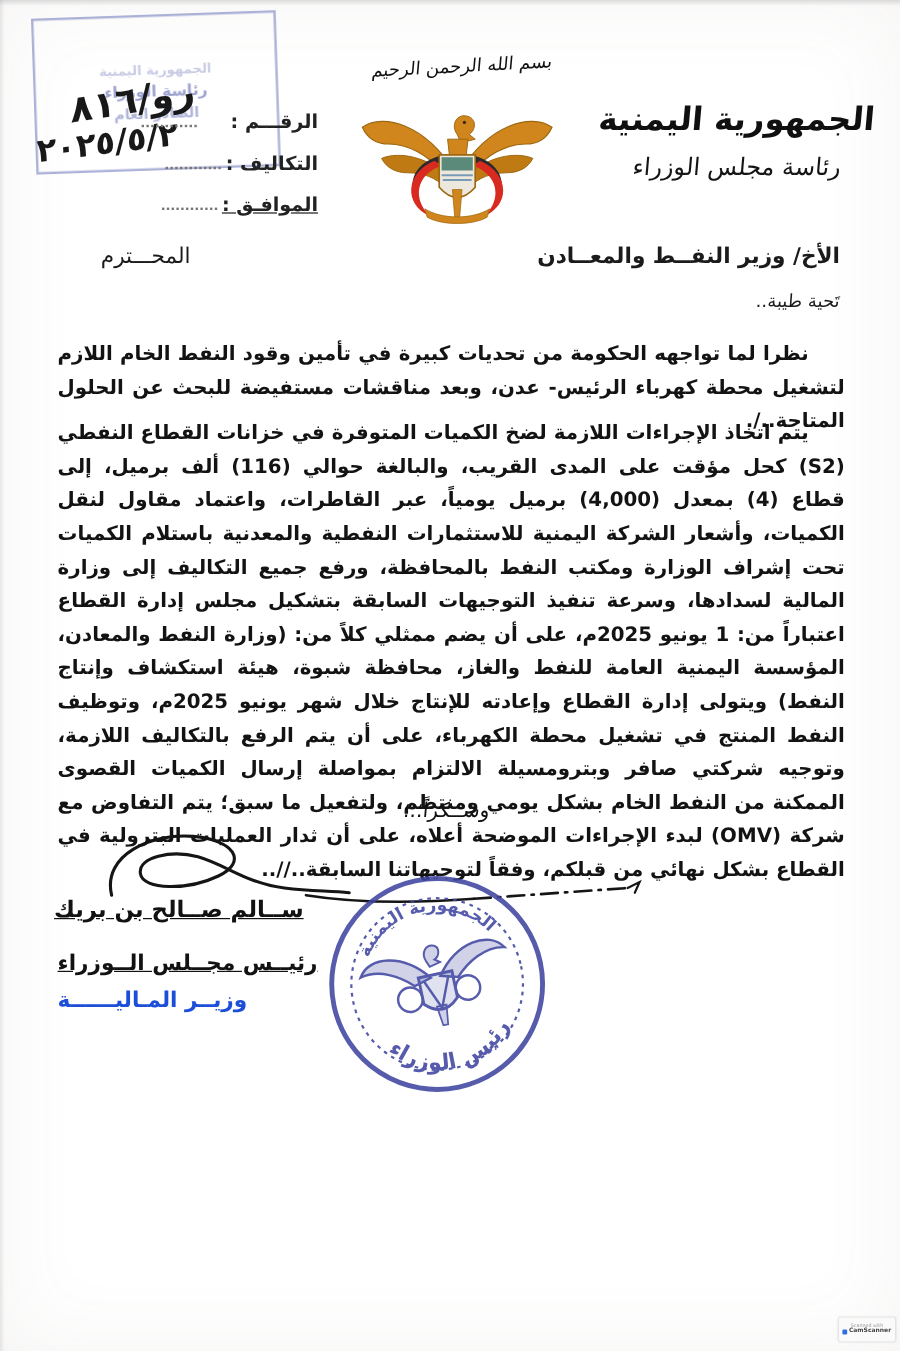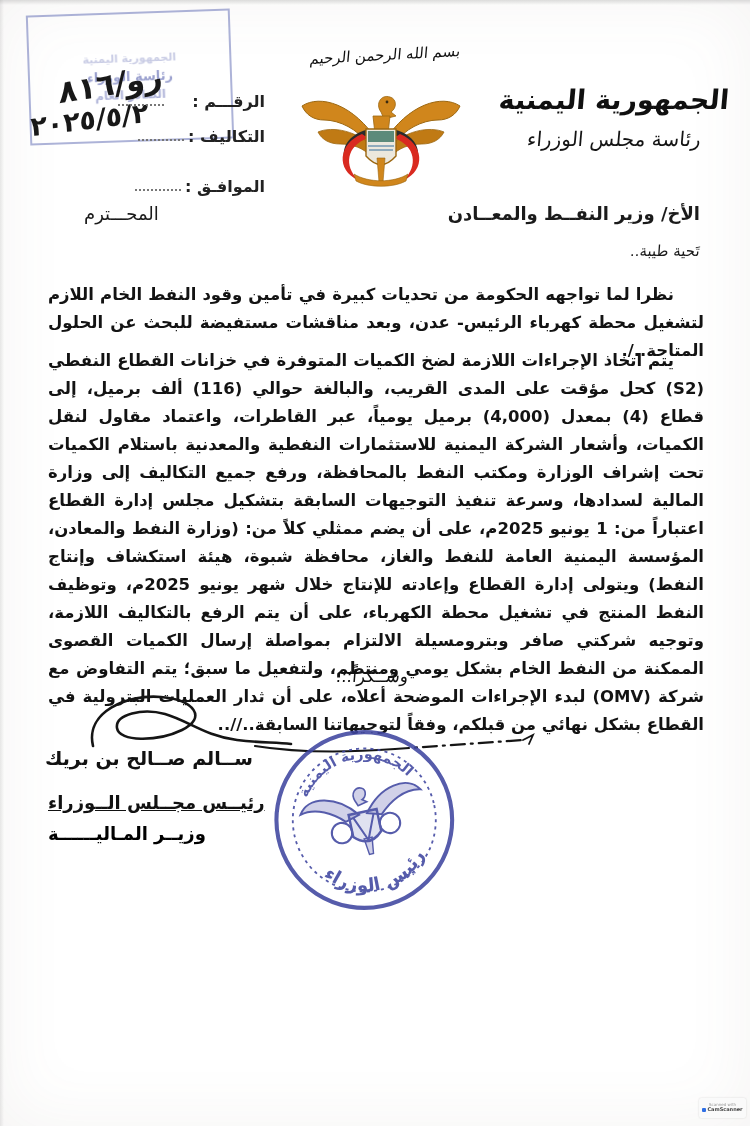--- a/index.html
+++ b/index.html
@@ -36,21 +36,21 @@
     position:absolute;left:30px;top:104px;direction:rtl;
     font-size:27px;font-weight:bold;color:#181818;
     transform:rotate(-7deg) skewX(-5deg);white-space:nowrap;
   }
 
   .reg-row{position:absolute;right:485px;width:126px;display:flex;align-items:flex-end;justify-content:flex-end;}
   .reg-row .reg-dots{flex:0 0 46px;border-bottom:2px dotted #777;margin:0 4px 5px 0;height:12px;}
   .reg-row .reg-label{direction:rtl;font-weight:bold;font-size:16px;color:#222;white-space:nowrap;}
   .row-number{top:92px;gap:24px;}
   .row-date{top:127px;}
-  .row-corresponding{top:177px;}
+  .row-corresponding{top:161px;text-decoration:underline;}
 
   
   .basmala{
     position:absolute;left:300px;top:46px;width:170px;text-align:center;
     direction:rtl;font-size:15px;color:#111;
     transform:rotate(-3deg) skewX(-8deg);white-space:nowrap;
   }
   .emblem{position:absolute;left:296px;top:82px;}
 
   .header-right{position:absolute;right:16px;top:84px;width:240px;text-align:center;direction:rtl;}
@@ -67,23 +67,23 @@
     position:absolute;right:46px;left:48px;direction:rtl;
     text-align:justify;font-weight:bold;font-size:16.5px;line-height:28px;
     color:#131313;text-indent:30px;
   }
   .para1{top:281px;}
   .para2{top:347px;}
   .thanks{position:absolute;left:336px;top:666px;direction:rtl;font-size:17px;transform:skewX(-5deg);white-space:nowrap;color:#111;}
 
   
   .signature-svg{position:absolute;left:55px;top:684px;}
-  .sig-name{position:absolute;left:45px;top:747px;direction:rtl;font-size:19px;font-weight:bold;white-space:nowrap;color:#121212;}
+  .sig-name{position:absolute;left:45px;top:747px;direction:rtl;font-size:19px;font-weight:bold;white-space:nowrap;color:#121212;text-decoration:underline;}
   .sig-title1{position:absolute;left:48px;top:792px;direction:rtl;font-size:18px;font-weight:bold;white-space:nowrap;color:#121212;text-decoration:underline;}
-  .sig-title2{position:absolute;left:48px;top:823px;direction:rtl;font-size:18px;font-weight:bold;white-space:nowrap;color:#000000;}
+  .sig-title2{position:absolute;left:48px;top:823px;direction:rtl;font-size:18px;font-weight:bold;white-space:nowrap;color:#1d4ed8;}
 
   .seal{position:absolute;left:262px;top:726px;transform:rotate(-12deg);opacity:.88;}
 
   
   .watermark{
     position:absolute;left:699px;top:1098px;width:47px;height:20px;
     background:#fafafa;border-radius:2px;box-shadow:0 0 2px rgba(0,0,0,.15);
     display:flex;flex-direction:column;align-items:center;justify-content:center;line-height:1.1;
   }
   .wm-line1{font-size:4px;color:#999;}

